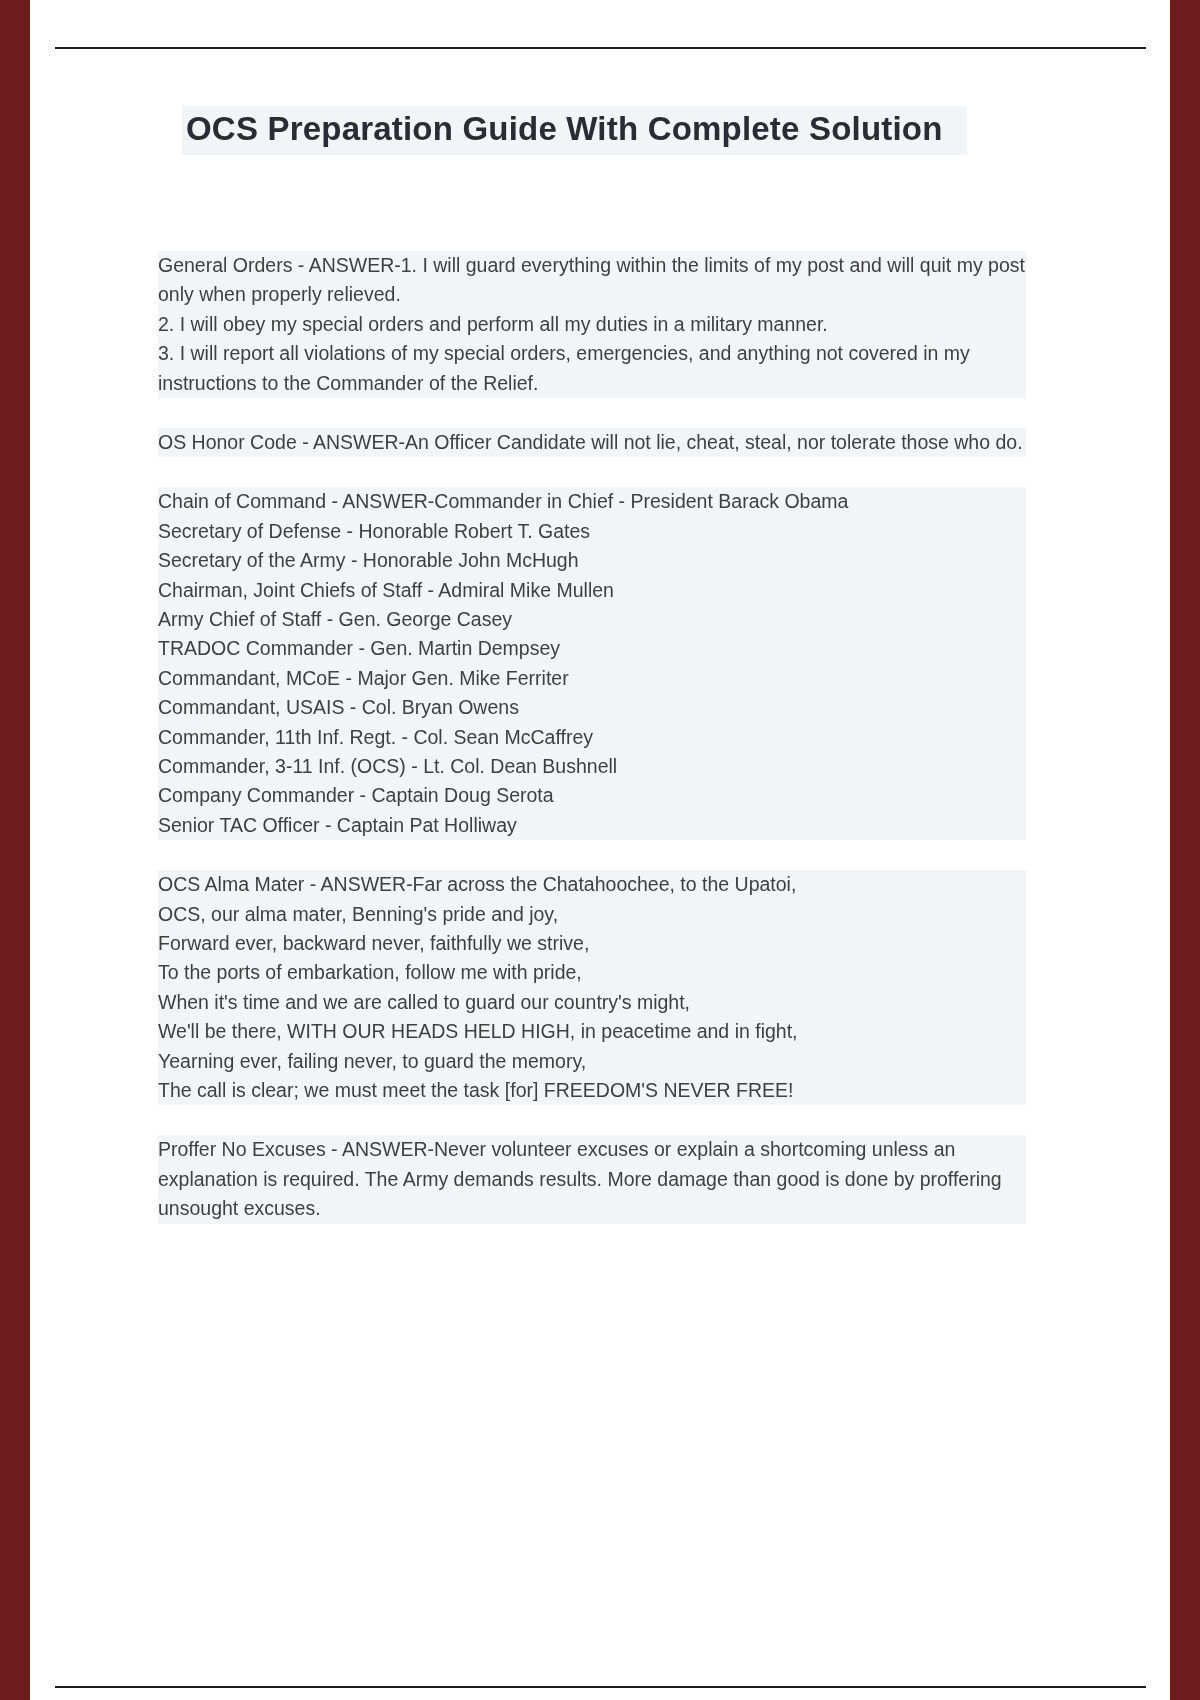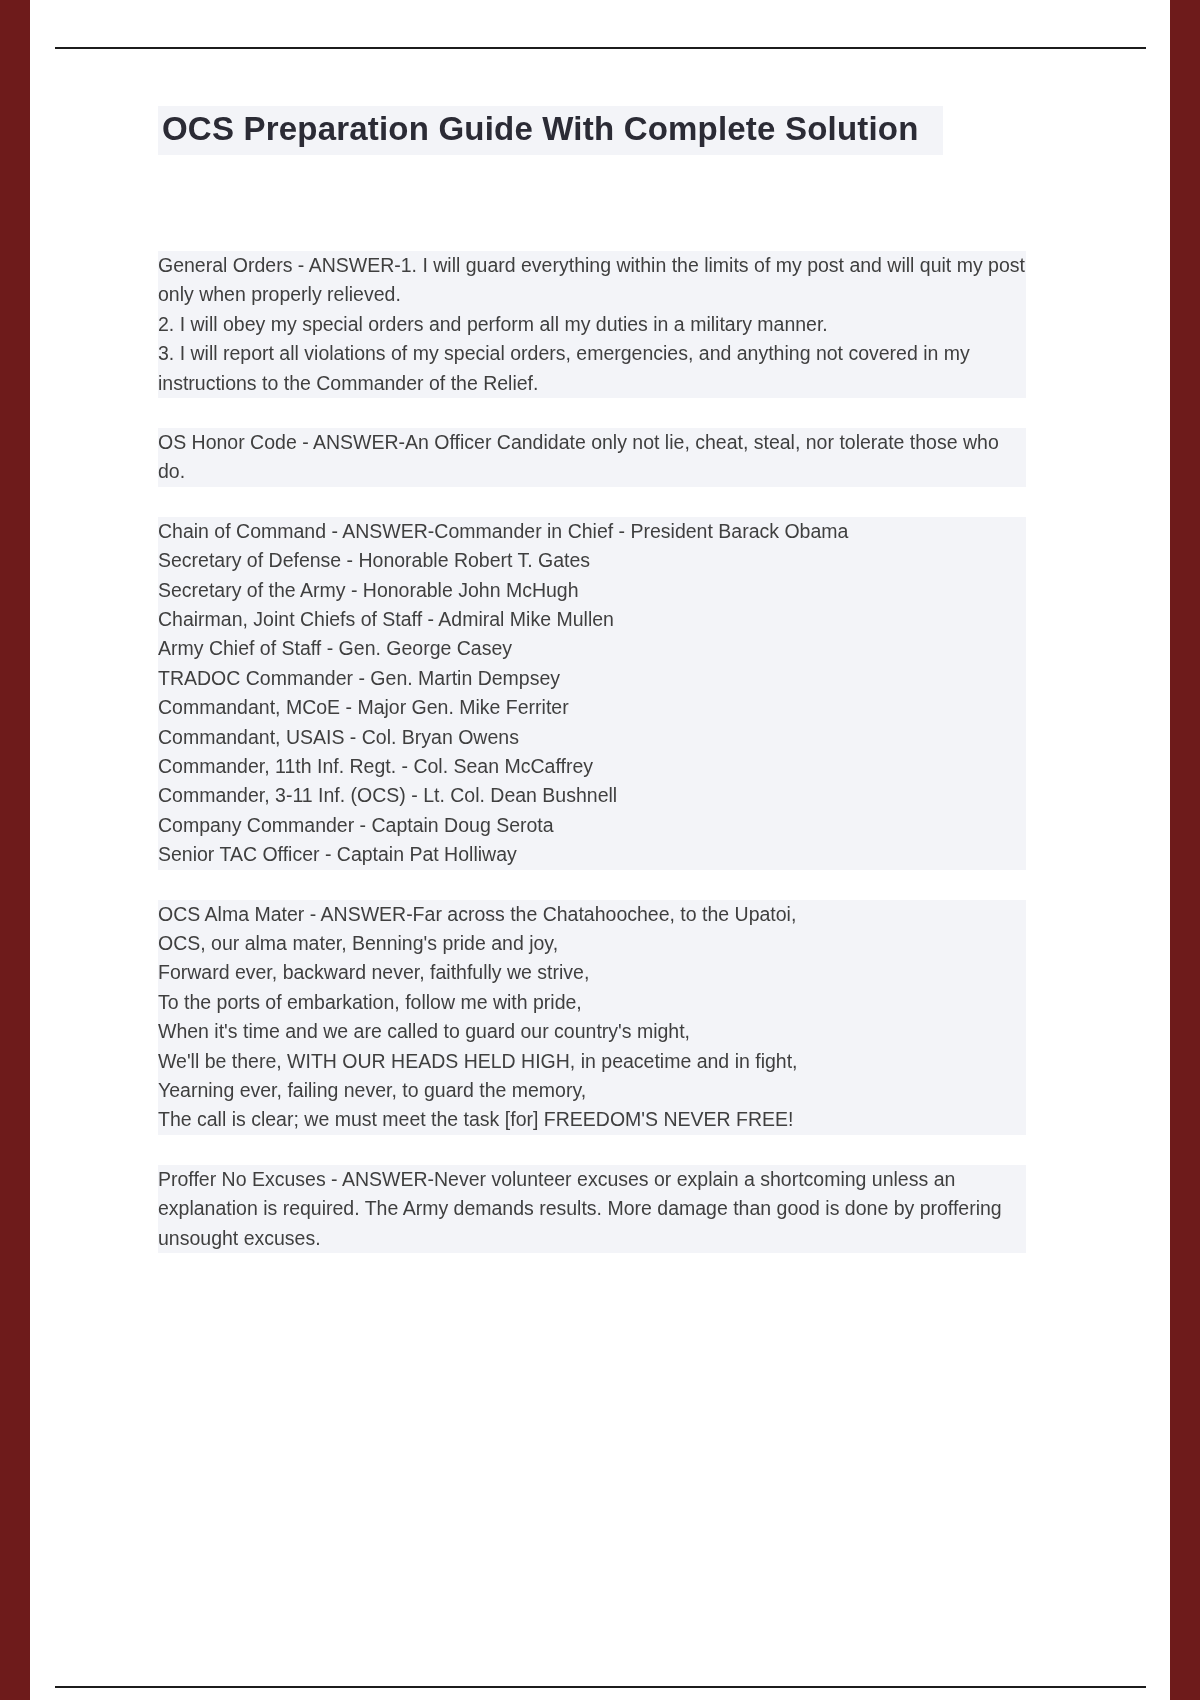--- a/index.html
+++ b/index.html
@@ -46,20 +46,21 @@
   .doc-title{
     display:inline-block;
     background:var(--highlight);
     color:var(--title-text);
     font-size:33px;
     font-weight:bold;
     line-height:1.3;
     padding:2px 24px 4px 4px;
     margin-bottom:96px;
     letter-spacing:0.2px;
+    margin-left:24px;
   }
   .doc-body{
     width:868px;
   }
   .para{
     background:var(--highlight);
     color:var(--body-text);
     font-size:19.5px;
     line-height:29.4px;
     white-space:pre-line;
@@ -74,21 +75,21 @@
   <div class="side-bar right"></div>
   <div class="rule top"></div>
   <div class="rule bottom"></div>
 
   <div class="content">
     <h1 class="doc-title">OCS Preparation Guide With Complete Solution</h1>
     <div class="doc-body">
         <p class="para">General Orders - ANSWER-1. I will guard everything within the limits of my post and will quit my post only when properly relieved.
 2. I will obey my special orders and perform all my duties in a military manner.
 3. I will report all violations of my special orders, emergencies, and anything not covered in my instructions to the Commander of the Relief.</p>
-        <p class="para">OS Honor Code - ANSWER-An Officer Candidate only not lie, cheat, steal, nor tolerate those who do.</p>
+        <p class="para">OS Honor Code - ANSWER-An Officer Candidate will not lie, cheat, steal, nor tolerate those who do.</p>
         <p class="para">Chain of Command - ANSWER-Commander in Chief - President Barack Obama
 Secretary of Defense - Honorable Robert T. Gates
 Secretary of the Army - Honorable John McHugh
 Chairman, Joint Chiefs of Staff - Admiral Mike Mullen
 Army Chief of Staff - Gen. George Casey
 TRADOC Commander - Gen. Martin Dempsey
 Commandant, MCoE - Major Gen. Mike Ferriter
 Commandant, USAIS - Col. Bryan Owens
 Commander, 11th Inf. Regt. - Col. Sean McCaffrey
 Commander, 3-11 Inf. (OCS) - Lt. Col. Dean Bushnell

